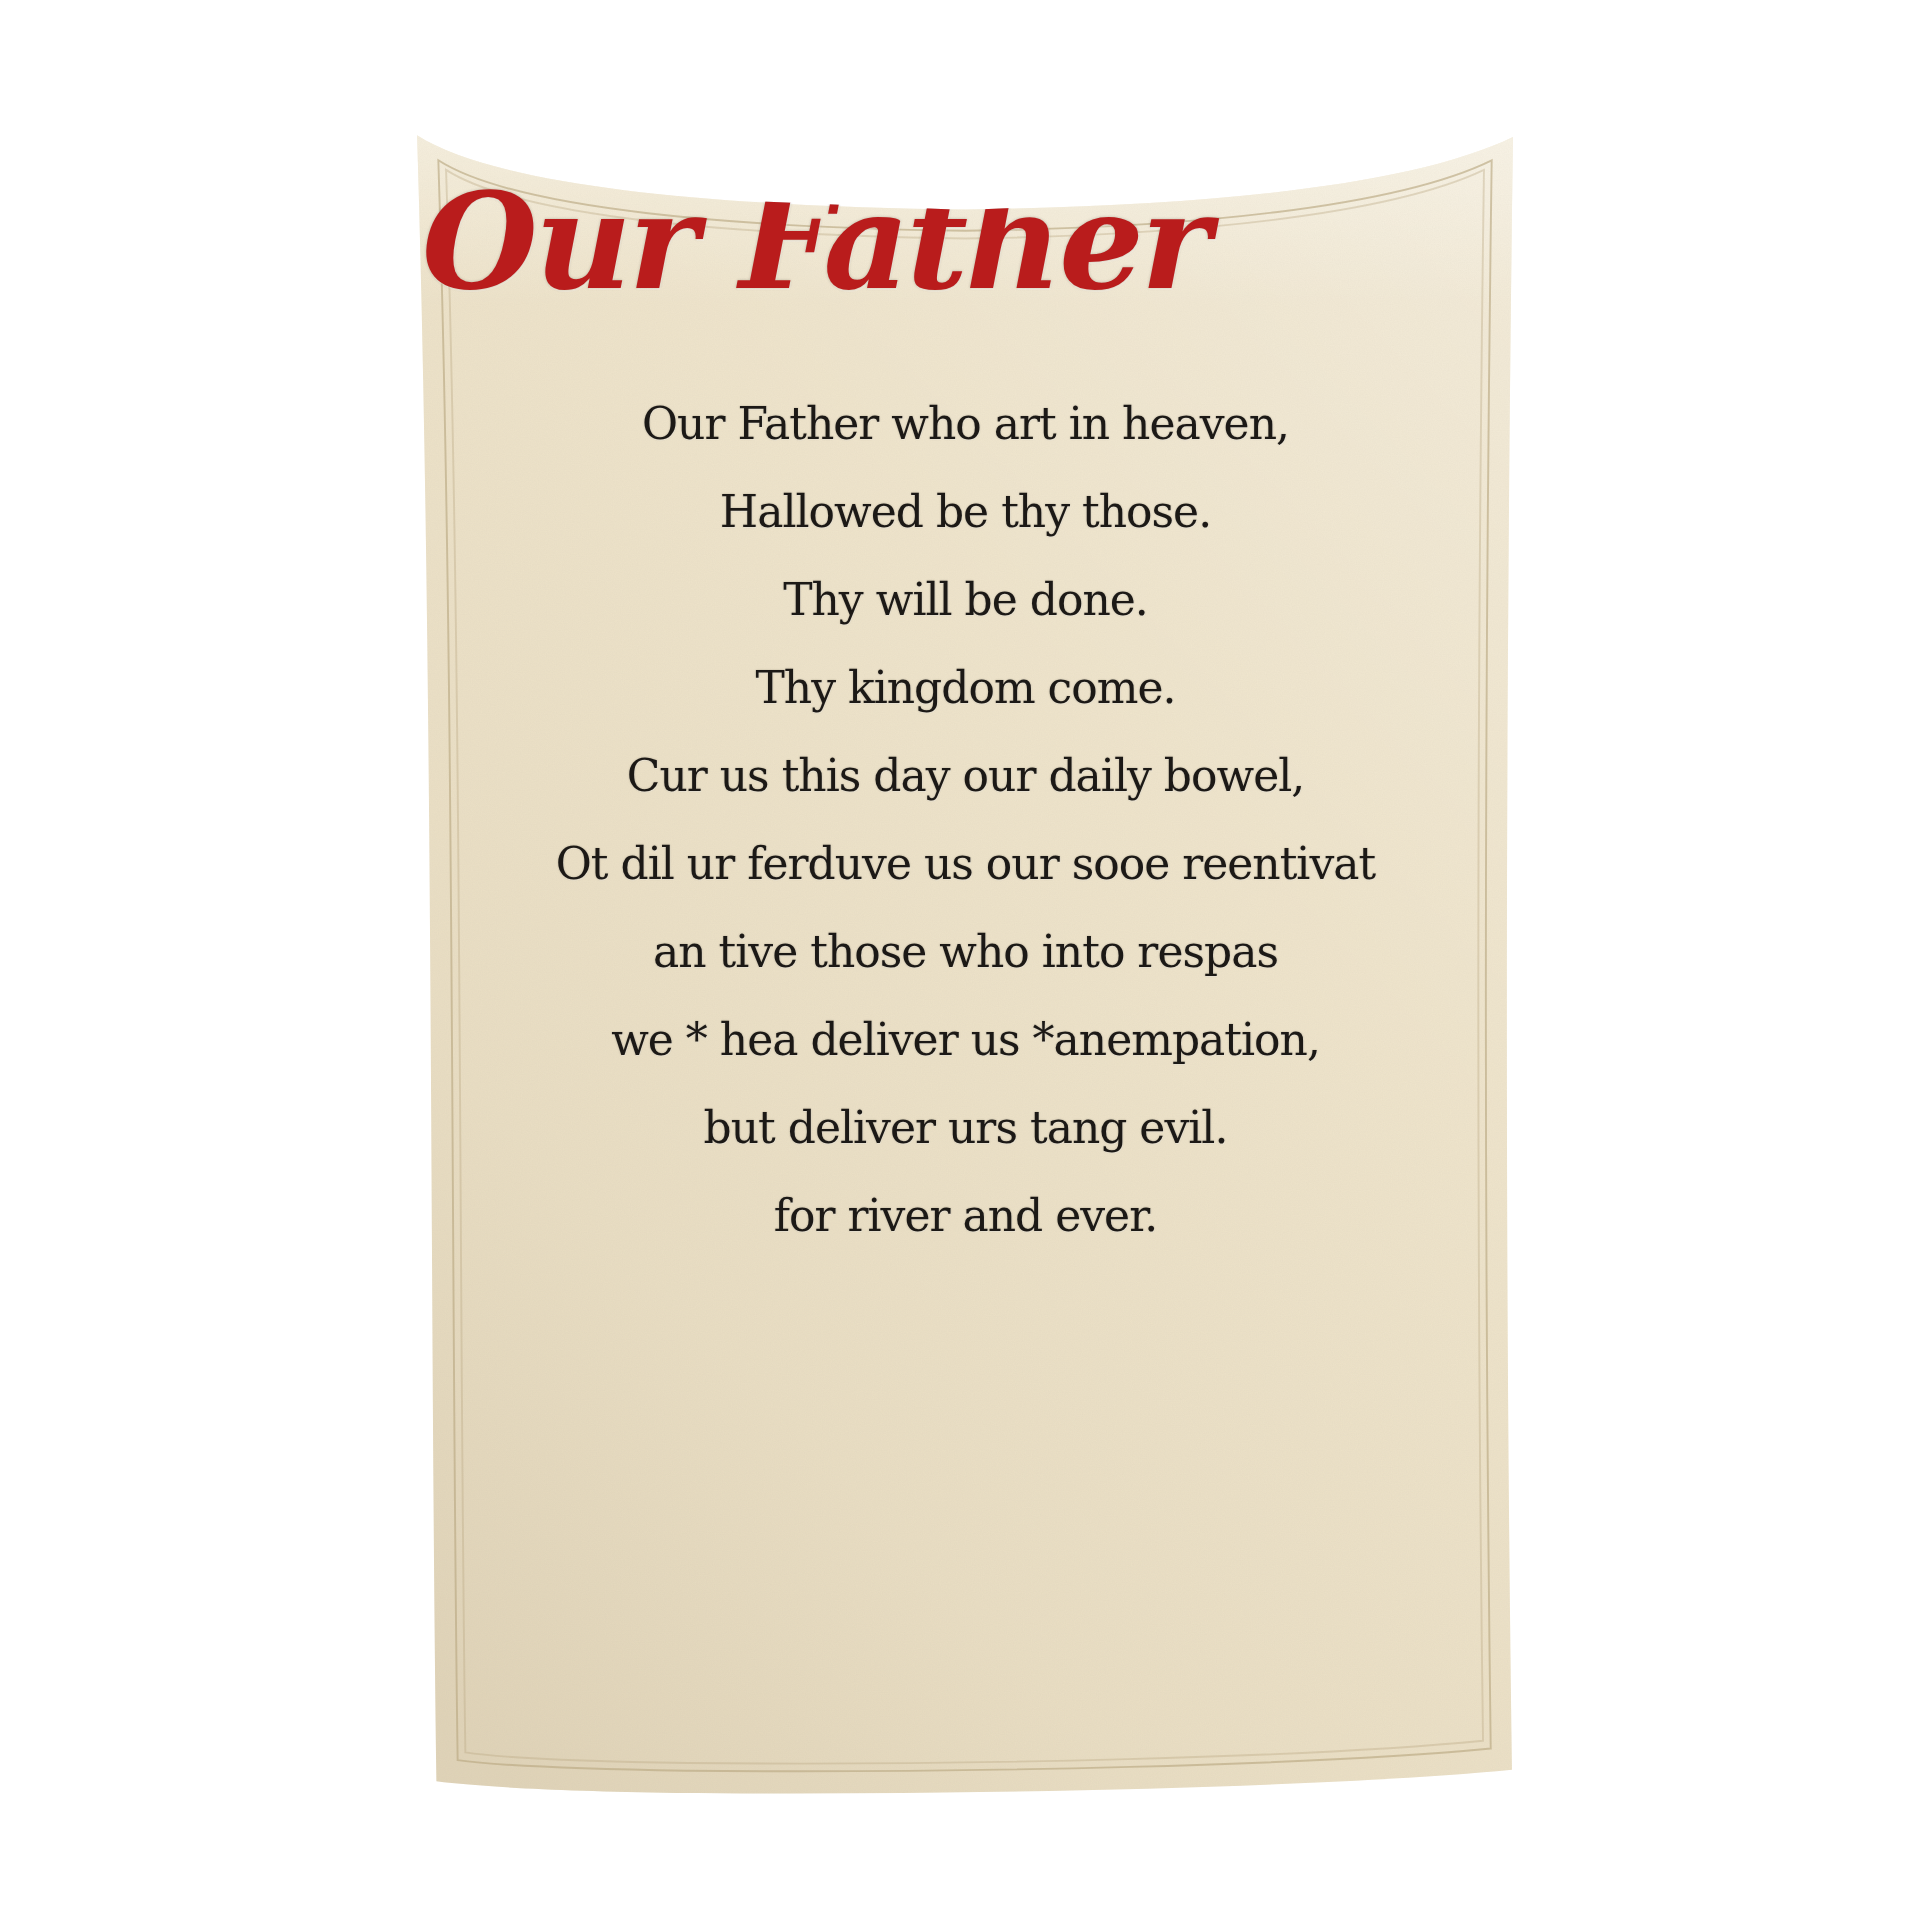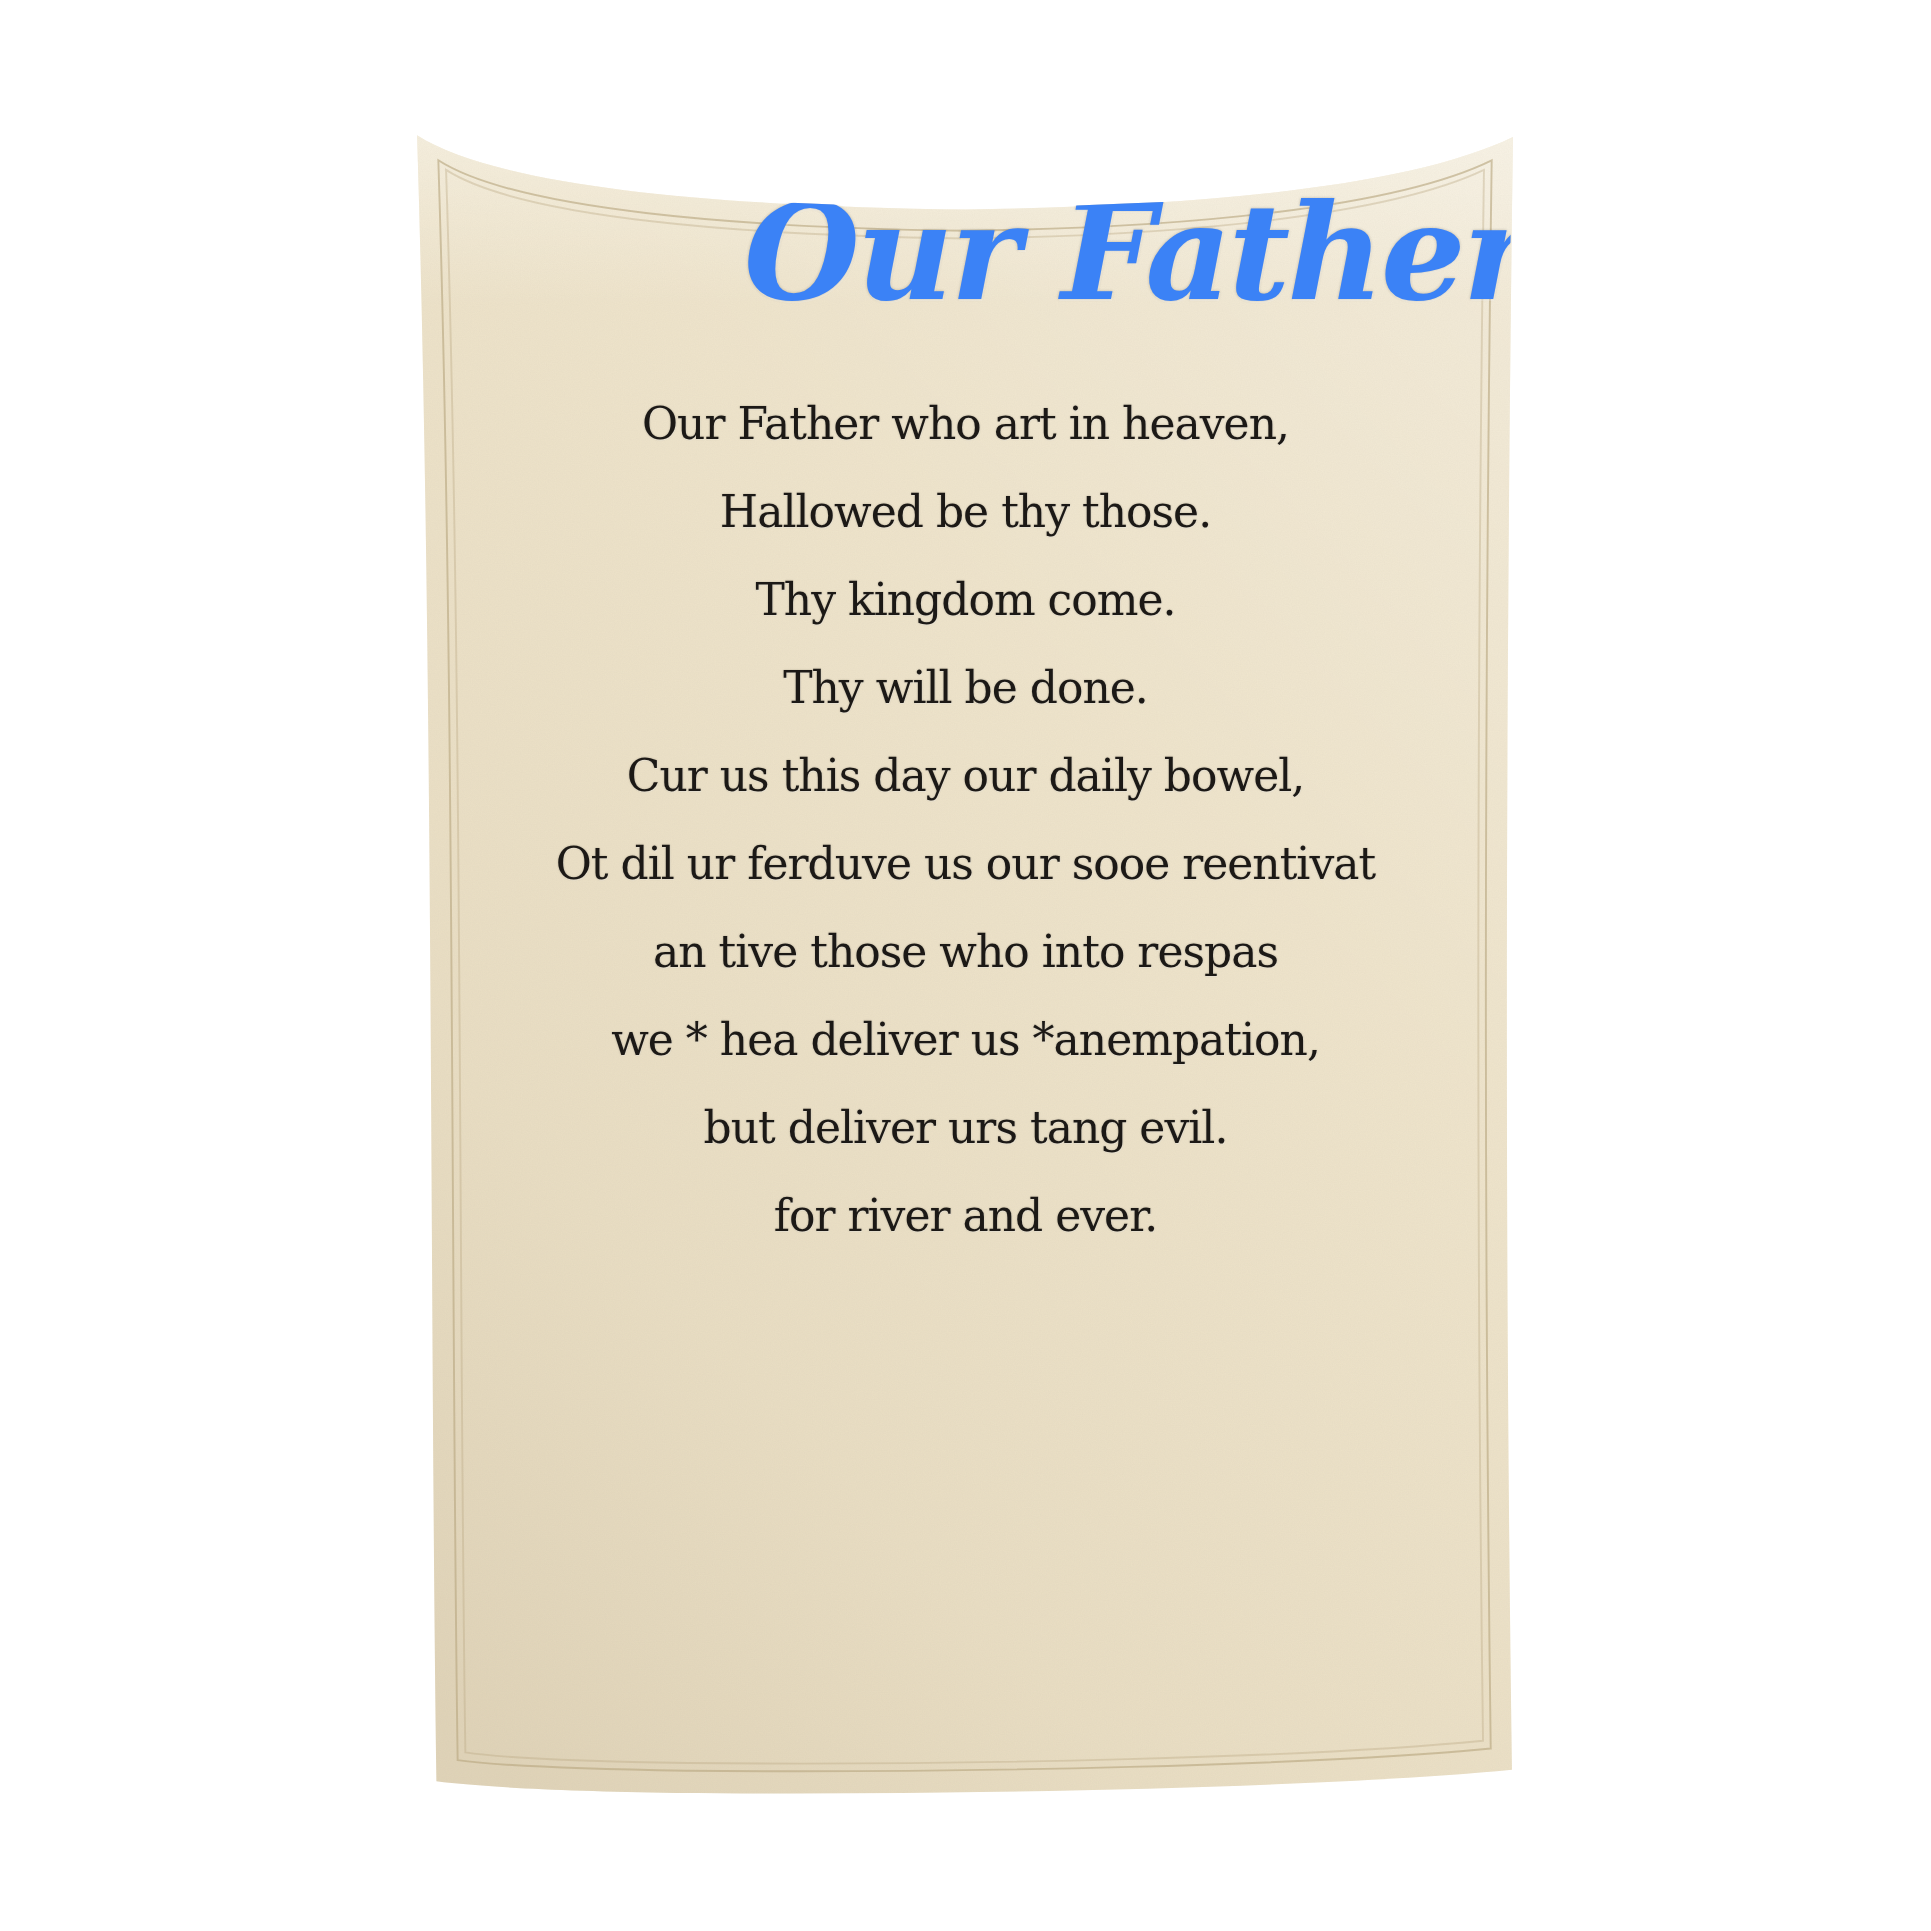--- a/index.html
+++ b/index.html
@@ -11,26 +11,26 @@
   .text-layer{
     position:absolute;left:417px;top:135px;width:1097px;height:1653px;
     clip-path:polygon(
       0px 0px, 77px 42px, 241px 62px, 548px 75px, 869px 62px, 1023px 41px, 1096px 1.9px,
       1089px 290px, 1085px 772px, 1091px 1255px, 1095px 1635px,
       917px 1650px, 548px 1658px, 193px 1653px, 19.3px 1646px,
       13.5px 1159px, 17.4px 579px, 7.7px 193px);
   }
 
   .title{
-    position:absolute;top:29px;left:0;width:100%;margin:16px;
-    text-align:right;
+    position:absolute;top:29px;left:0;width:100%;margin:5px;
+    text-align:left;
     font-family:"DejaVu Serif", serif;
     font-style:italic;font-weight:700;
     font-size:133px;line-height:145px;
-    color:#3b82f6;letter-spacing:-2.9px;
+    color:#b91c1c;letter-spacing:-2.9px;
     text-shadow:1px 1.9px 0 rgba(255,255,255,0.25), 0 0 2.9px rgba(20,15,5,0.25);
   }
 
   .lines{position:absolute;top:245px;left:0;width:100%;}
   .lines p{
     margin:0;height:88px;line-height:88px;
     text-align:center;white-space:nowrap;
     font-size:44px;letter-spacing:-1px;
     color:#1c1916;
     text-shadow:0.5px 1.4px 0 rgba(255,255,255,0.30), 0 0 1.9px rgba(25,20,10,0.28);
@@ -98,22 +98,22 @@
                C 594 1824, 520 1821, 482 1815
                C 475 1350, 479 700, 462 176 Z" fill="none" stroke="#baa983" stroke-opacity="0.38" stroke-width="2"></path>
     </g>
   </svg>
 
   <div class="text-layer">
     <h1 class="title">Our Father</h1>
     <div class="lines">
       <p>Our Father who art in heaven,</p>
       <p>Hallowed be thy those.</p>
+      <p>Thy will be done.</p>
       <p>Thy kingdom come.</p>
-      <p>Thy will be done.</p>
       <p class="g">Cur us this day our daily bowel,</p>
       <p class="g bleed">Ot dil ur ferduve us our sooe reentivat</p>
       <p class="g">an tive those who into respas</p>
       <p class="g">we * hea deliver us *anempation,</p>
       <p class="g">but deliver urs tang evil.</p>
       <p>for river and ever.</p>
     </div>
   </div>
 
 </div>

